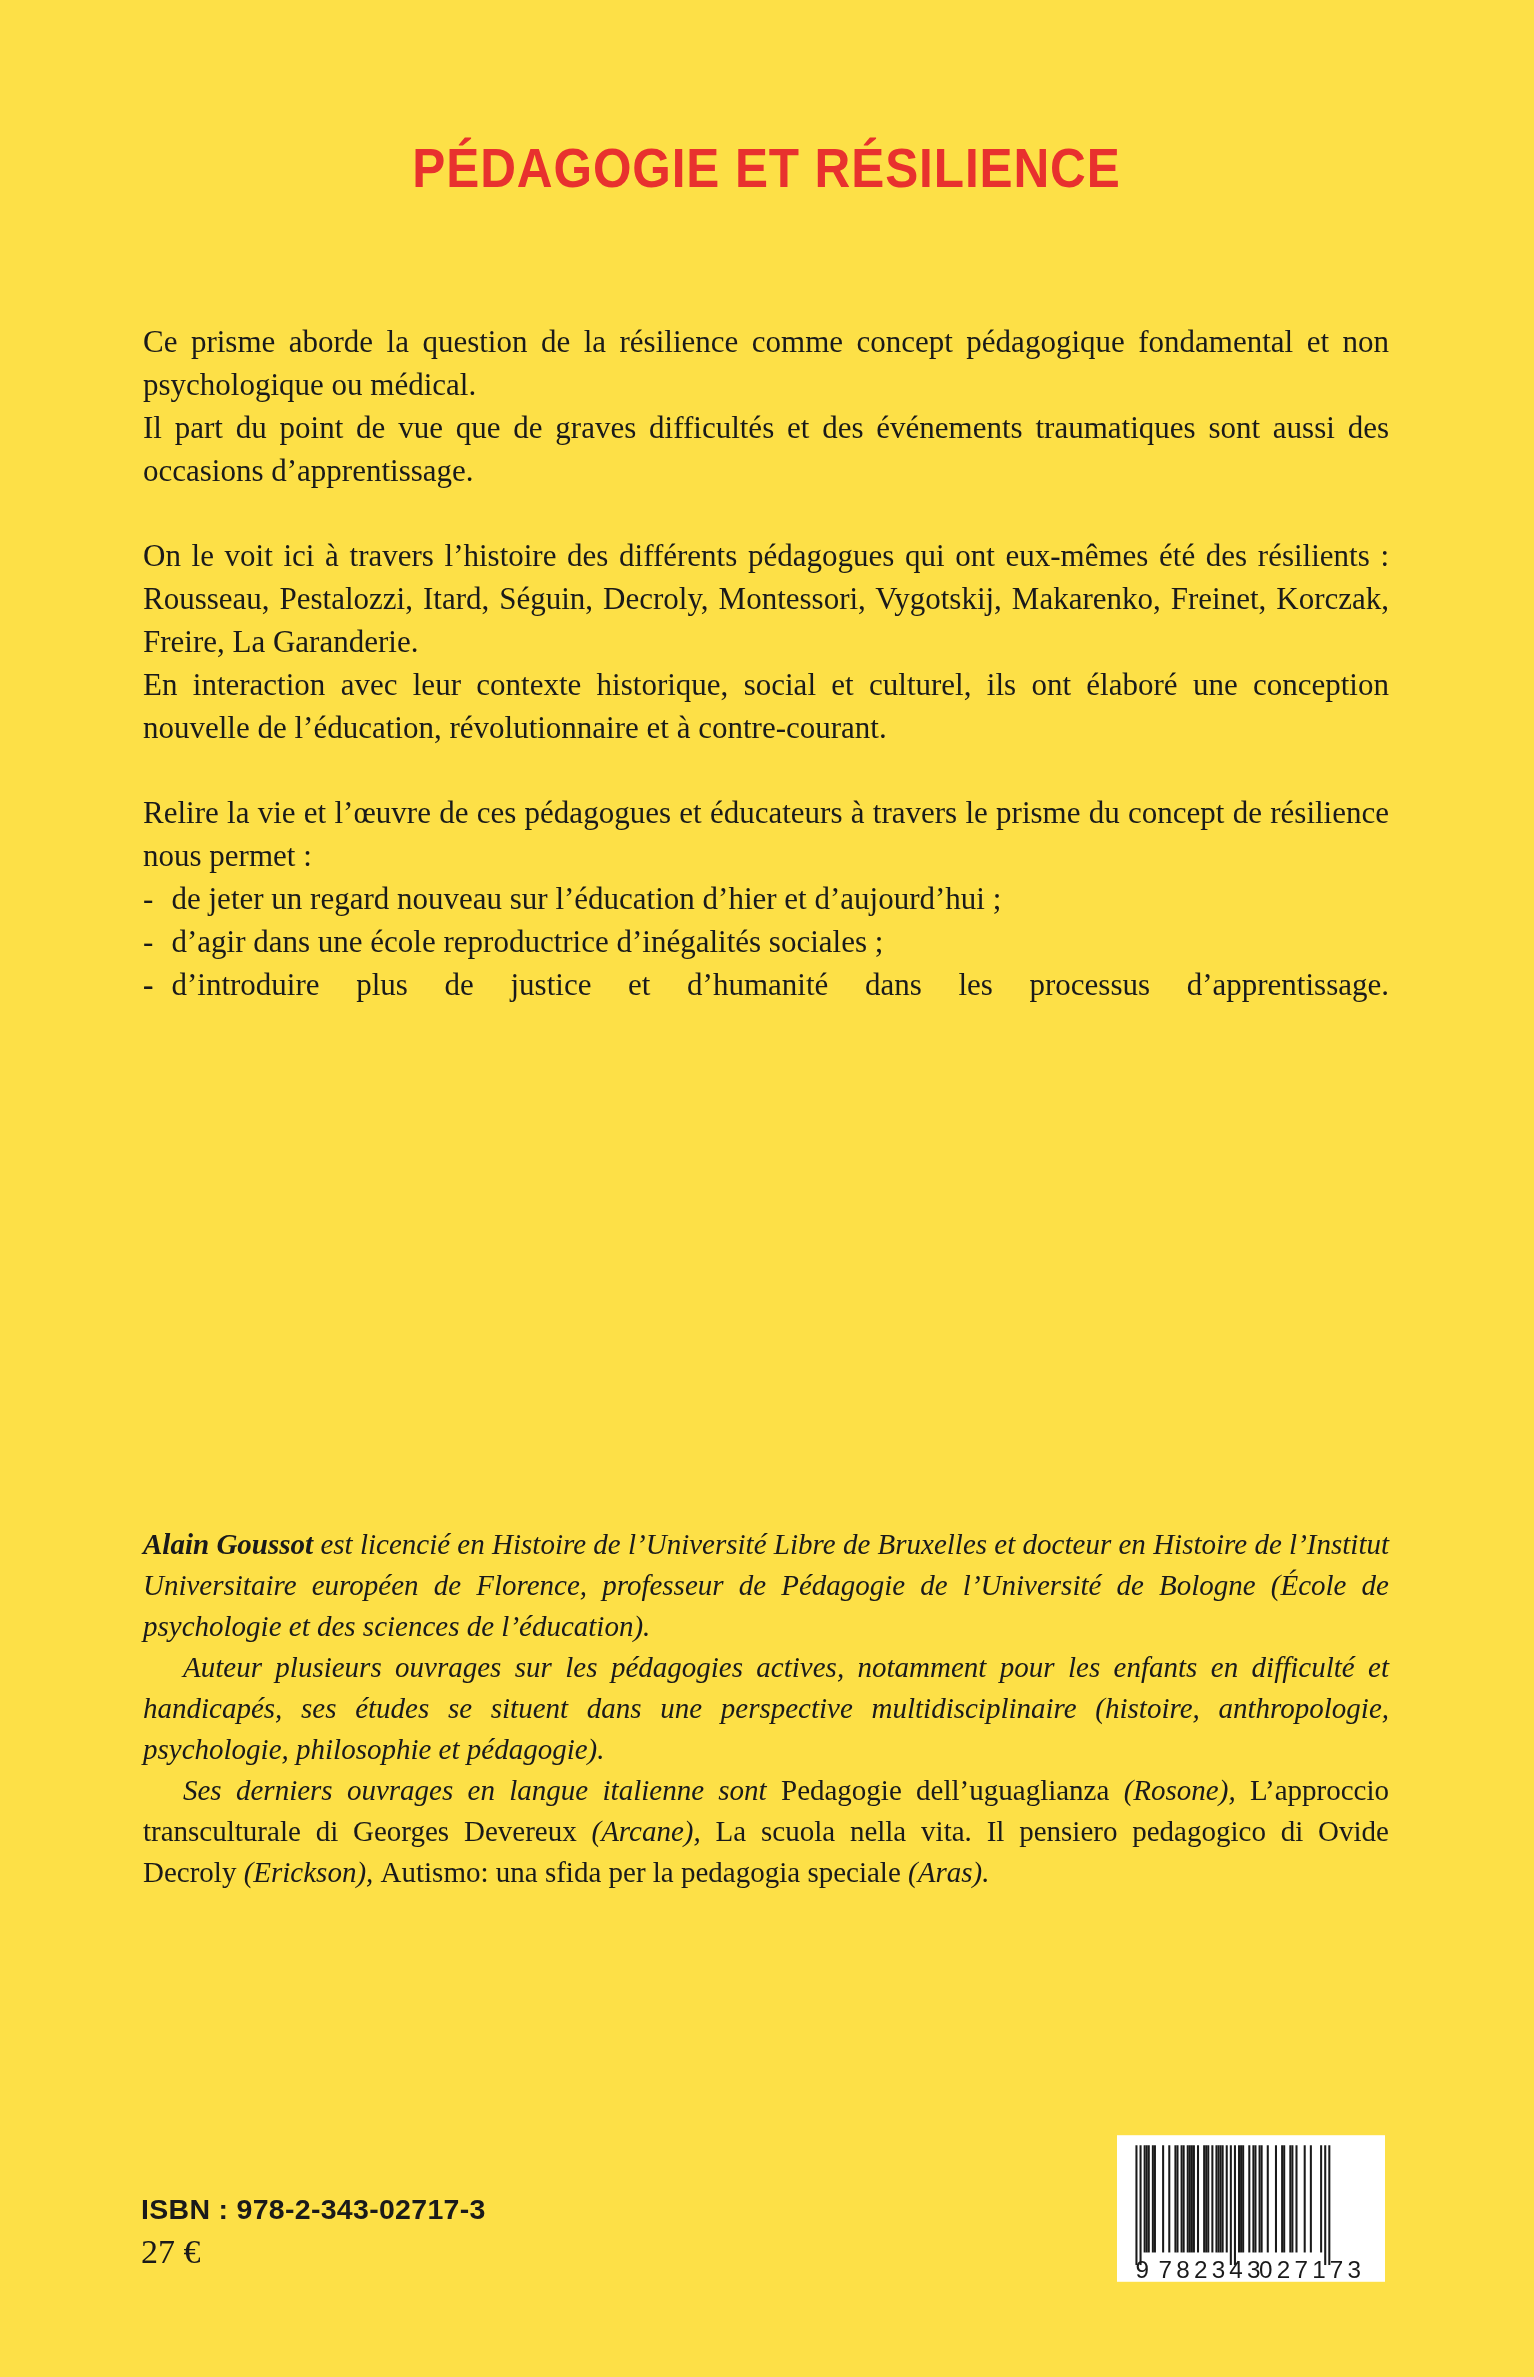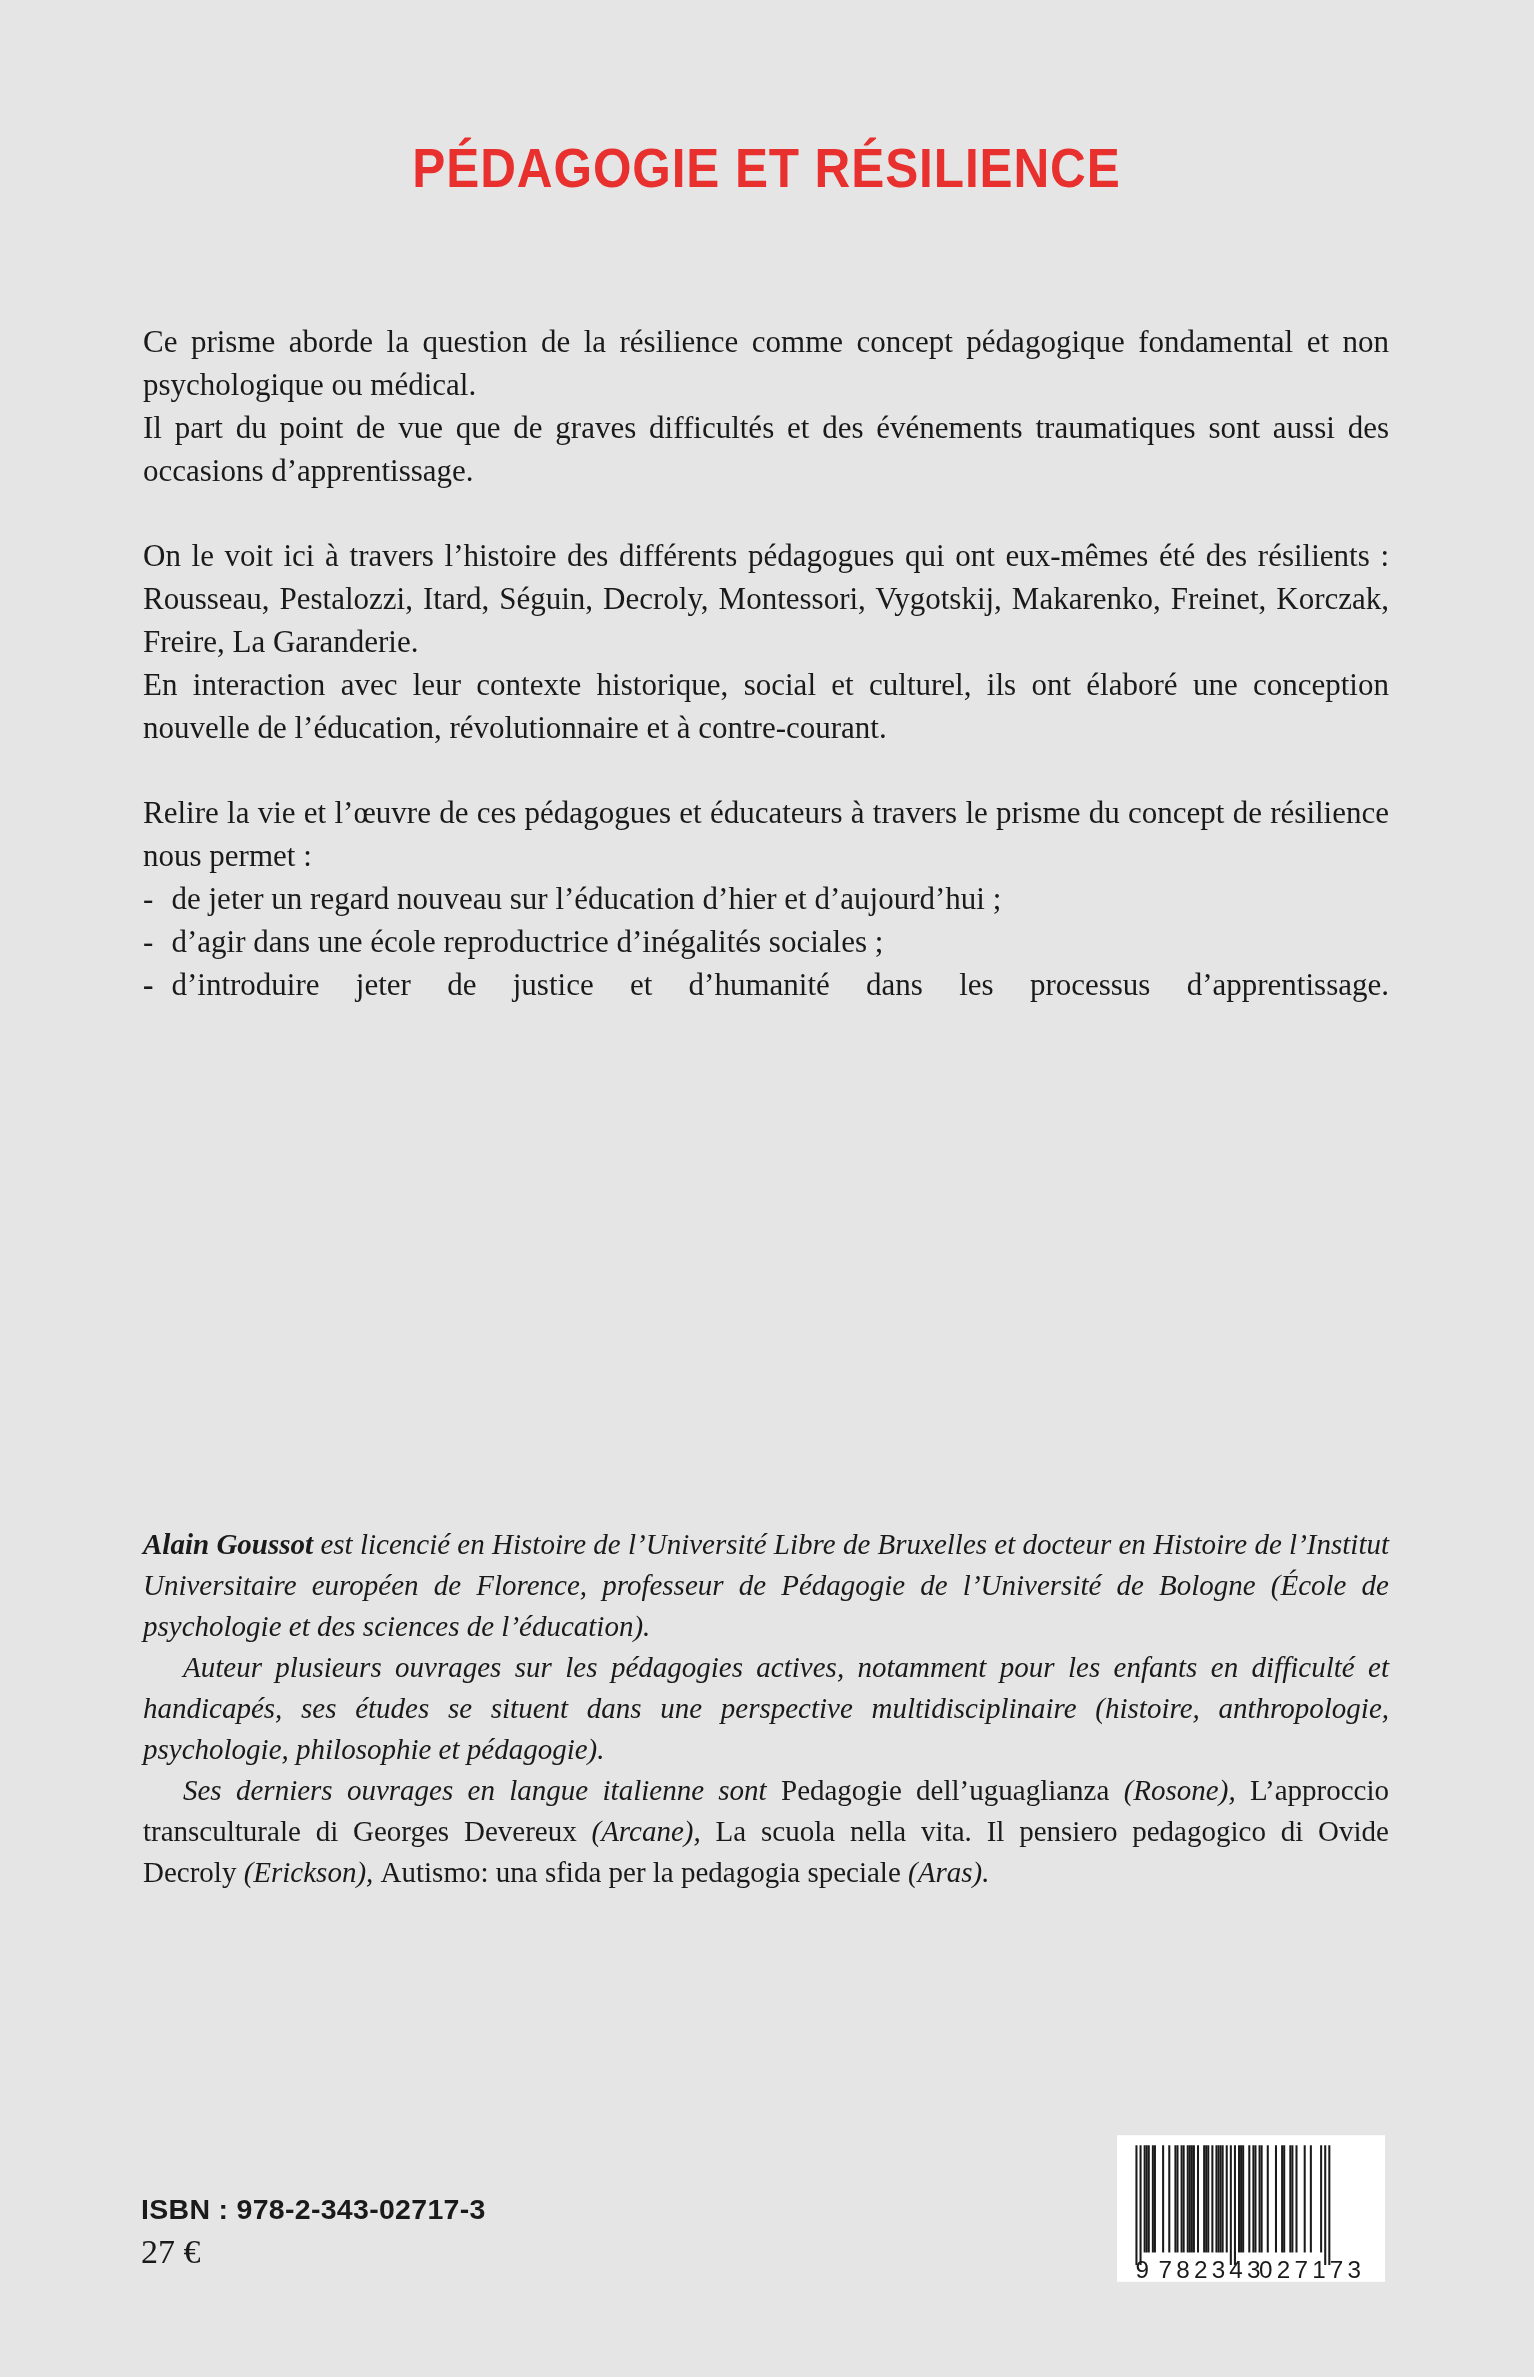--- a/index.html
+++ b/index.html
@@ -14,21 +14,21 @@
     position: relative;
     overflow: hidden;
     font-family: "Liberation Serif", "DejaVu Serif", serif;
     color: #1a1a1a;
     -webkit-font-smoothing: antialiased;
   }
 
   .page {
     position: absolute;
     inset: 0;
-    background: #e5e5e5;
+    background: #fde047;
   }
 
   
   .title-block {
     position: absolute;
     top: 141px;
     left: 0;
     width: 1534px;
     text-align: center;
   }
@@ -178,21 +178,21 @@
       </li>
       <li class="dash-item">
         <span class="dash-marker">-</span>
         <span>d’agir dans une école reproductrice d’inégalités sociales ;</span>
       </li>
       <li class="dash-item">
         <span class="dash-marker">-</span>
       </li>
       <li class="dash-item stretch">
         <span class="dash-marker">-</span>
-        <span>d’introduire jeter de justice et d’humanité dans les processus d’apprentissage.</span>
+        <span>d’introduire plus de justice et d’humanité dans les processus d’apprentissage.</span>
       </li>
     </ul>
 
     <div class="spacer-lg"></div>
 
   </div>
 
   <div class="bio-block">
 
     <p class="bio-para last-line-left">

